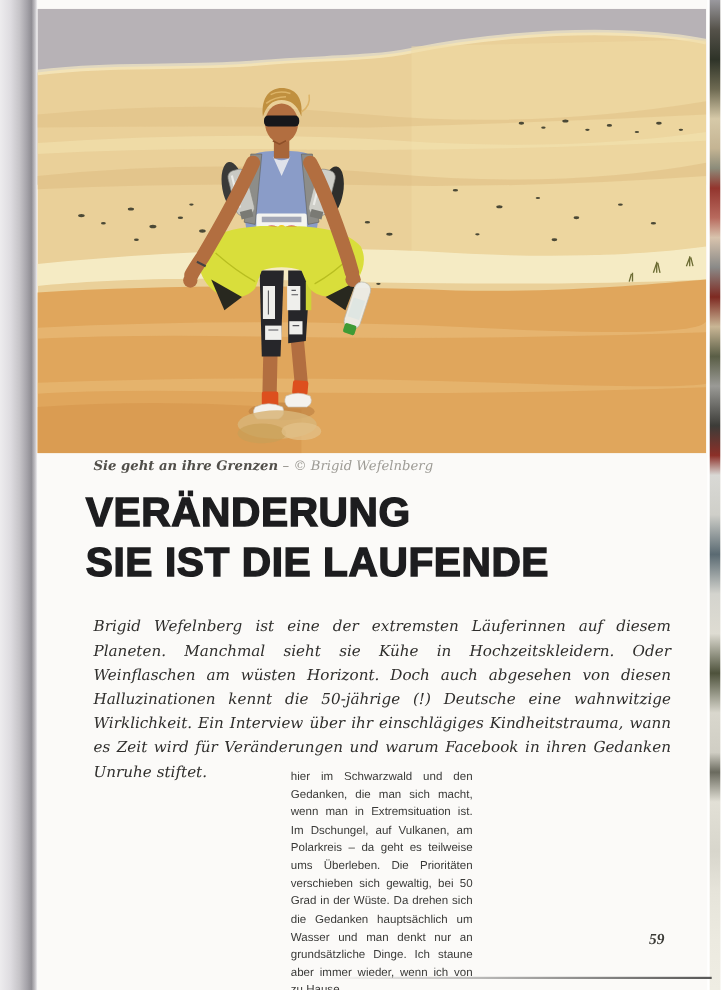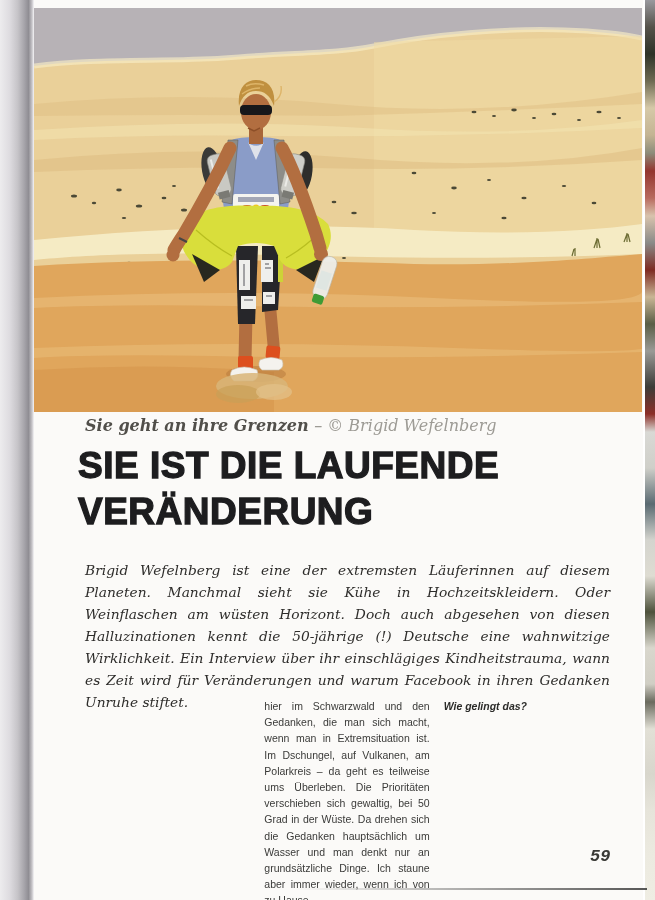--- a/index.html
+++ b/index.html
@@ -12,21 +12,21 @@
     position:absolute;left:0;top:0;width:34px;height:900px;z-index:1;
     background:linear-gradient(to right,#edecee 0%,#dedce0 28%,#c6c4c8 52%,#a5a3a9 72%,#8f8d93 84%,#c6c4c8 94%,#f7f6f8 100%);
   }
   .photo-wrap{
     position:absolute;left:34px;top:8px;width:608px;height:404px;z-index:2;
   }
   .photo-wrap svg{display:block;width:608px;height:404px;}
   .caption{
     position:absolute;left:85px;top:416px;z-index:3;
     font-family:"DejaVu Serif",serif;font-style:italic;
-    font-size:16px;color:#514f4a;font-weight:700;
+    font-size:12px;color:#514f4a;font-weight:700;
   }
   .caption .credit{color:#9d9b95;font-weight:400;}
   .headline{
     position:absolute;left:78px;top:443px;z-index:3;
     font-family:"Liberation Sans",sans-serif;font-weight:700;
     font-size:37px;line-height:46px;letter-spacing:.5px;
     color:#1d1d1f;-webkit-text-stroke:1.3px #1d1d1f;
   }
   .intro{
     position:absolute;left:85px;top:559px;width:525px;z-index:3;
@@ -36,22 +36,22 @@
   }
   .columns{
     position:absolute;left:85px;top:698px;width:524px;z-index:3;
     display:flex;gap:14px;
   }
   .col{flex:1;font-size:10.5px;line-height:16.2px;color:#3a3a38;text-align:justify;hyphens:auto;}
   .col p{margin:0 0 13px 0;}
   .q{font-weight:700;font-style:italic;color:#2b2b29;}
   .pagenum{
     position:absolute;left:590px;top:847px;z-index:3;
-    font-family:Liberation Mono, monospace;font-style:italic;font-weight:700;
-    font-size:17px;color:#3a3a36;
+    font-family:Liberation Serif, serif;font-style:italic;font-weight:700;
+    font-size:14px;color:#3a3a36;
   }
   .fore-edge{
     position:absolute;right:0;top:0;width:10px;height:900px;z-index:4;
     border-left:2px solid #ffffff;
     background:linear-gradient(to bottom,
       #9a999e 0%,#55524a 3%,#2e3328 6%,#6e6a52 9%,#d6c9a8 12%,#c4b493 15%,
       #8c8c7a 17%,#93352e 19%,#b86a5e 22%,#d8c3ad 24%,#8a8a88 27%,#7e2a22 30%,
       #c9b695 33%,#5a5e46 36%,#9a9a96 39%,#3c3c38 43%,#8c2f28 46%,#d9d9d5 48%,
       #cfcfc9 52%,#5a6a72 56%,#d4d4ce 60%,#dedcd2 64%,#4e523c 68%,#d9d7cd 72%,
       #d0cec4 76%,#6a6a5e 78%,#e2e0d6 81%,#d8d6cc 86%,#e6e4da 90%,#eceae0 95%,#efede3 100%);
@@ -243,33 +243,32 @@
     </g>
   </svg>
 </div>
 
 <div class="caption">
   <span>Sie geht an ihre Grenzen</span>
   <span class="credit"> <span>– © Brigid Wefelnberg</span></span>
 </div>
 
 <div class="headline">
+  <div>VERÄNDERUNG</div>
   <div>SIE IST DIE LAUFENDE</div>
-  <div>VERÄNDERUNG</div>
 </div>
 
 <div class="intro">Brigid Wefelnberg ist eine der extremsten Läuferinnen auf diesem Planeten. Manchmal sieht sie Kühe in Hochzeitskleidern. Oder Weinflaschen am wüsten Horizont. Doch auch abgesehen von diesen Halluzinationen kennt die 50-jährige (!) Deutsche eine wahnwitzige Wirklichkeit. Ein Interview über ihr einschlägiges Kindheitstrauma, wann es Zeit wird für Veränderungen und warum Facebook in ihren Gedanken Unruhe stiftet.</div>
 
 <div class="columns">
   <div class="col">
   </div>
   <div class="col">
     <p>hier im Schwarzwald und den Gedanken, die man sich macht, wenn man in Extremsituation ist. Im Dschungel, auf Vulkanen, am Polarkreis – da geht es teilweise ums Überleben. Die Prioritäten verschieben sich gewaltig, bei 50 Grad in der Wüste. Da drehen sich die Gedanken hauptsächlich um Wasser und man denkt nur an grundsätzliche Dinge. Ich staune aber immer wieder, wenn ich von zu Hause</p>
   </div>
   <div class="col">
-    <p class="q">Wie gelingt das?</p>
   </div>
 </div>
 
 <div class="pagenum">59</div>
 
 <div class="fore-edge"></div>
 <div class="bottom-edge"></div>
 
 </body></html>

